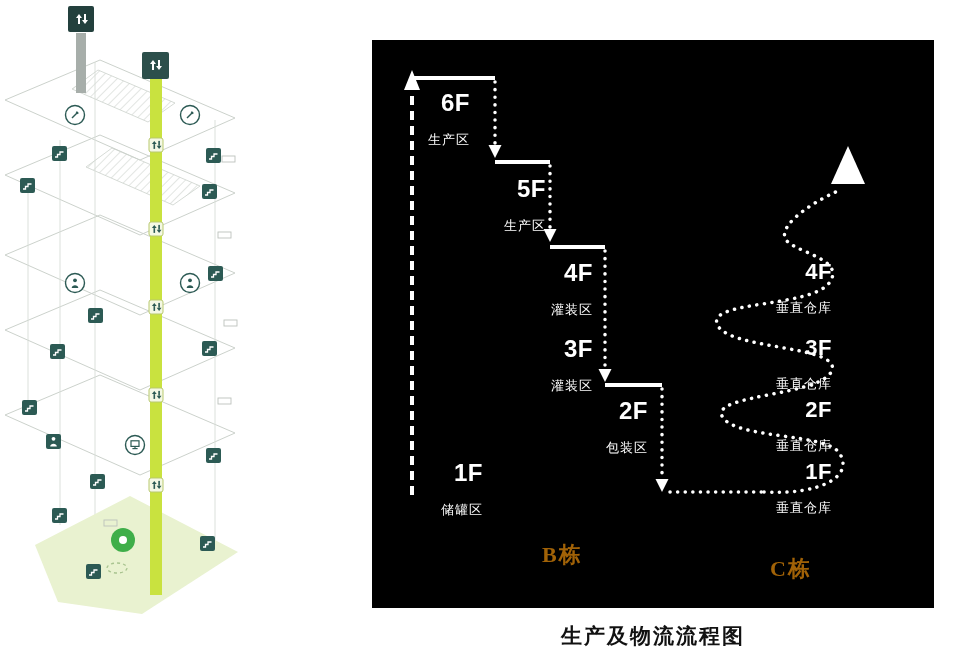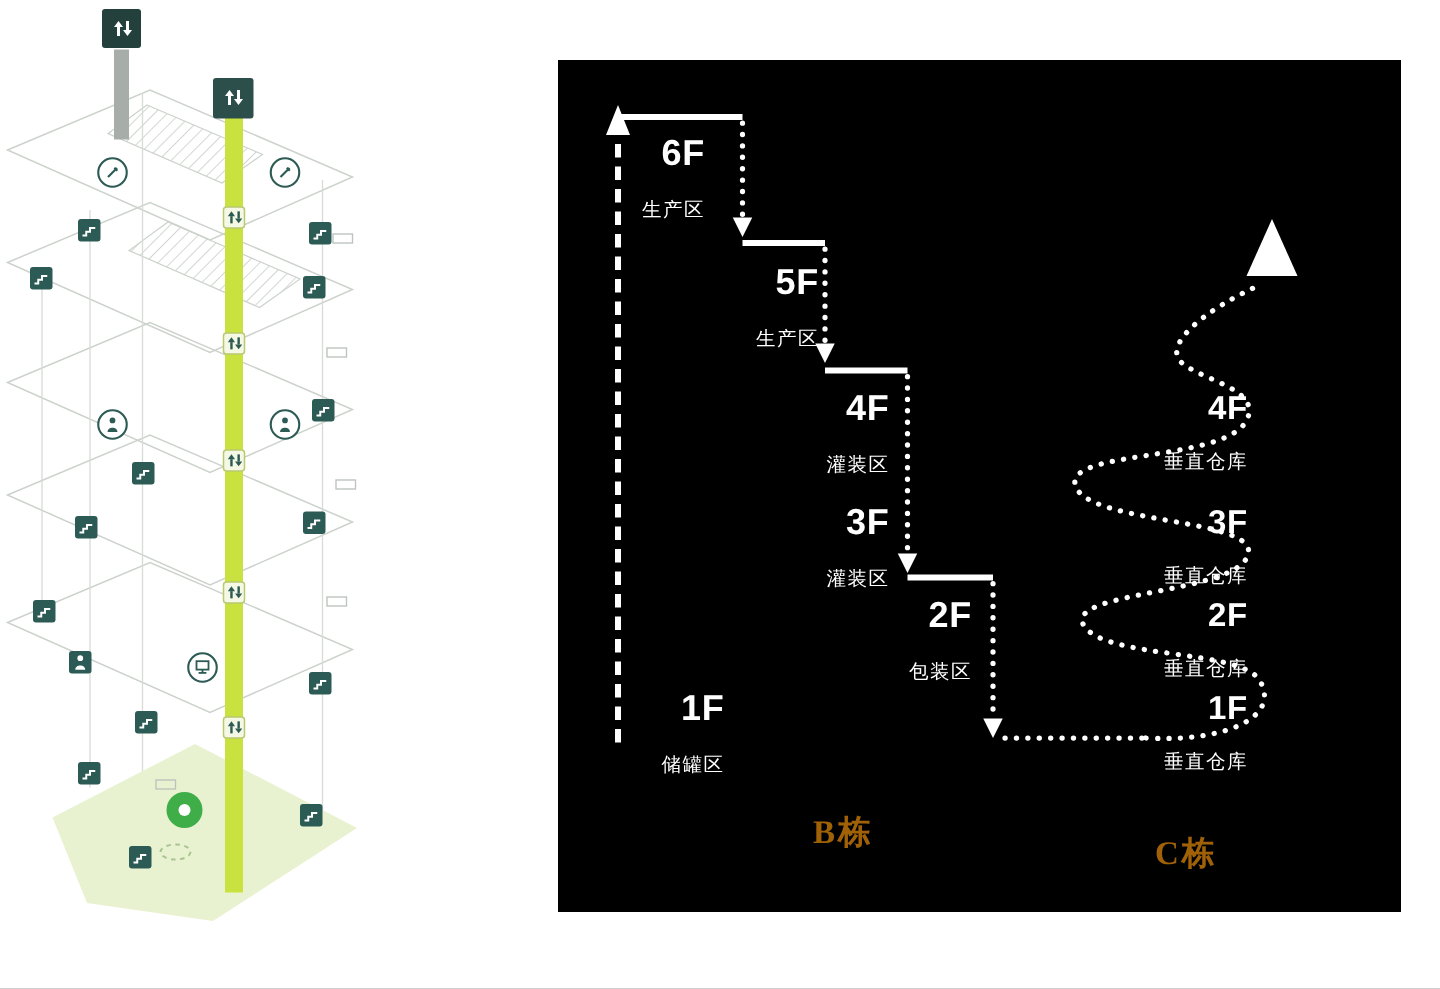--- a/index.html
+++ b/index.html
@@ -254,13 +254,14 @@
     </div>
     <div class="floor-label c" style="left:404px; top:420px">
       <div class="floor-num">1F</div>
       <div class="floor-zone">垂直仓库</div>
     </div>
 
     <div class="building-label" style="left:170px; top:500px">B栋</div>
     <div class="building-label" style="left:398px; top:514px">C栋</div>
   </div>
 
+  <div class="title">生产及物流流程图</div>
 </div>
 
 </body></html>

